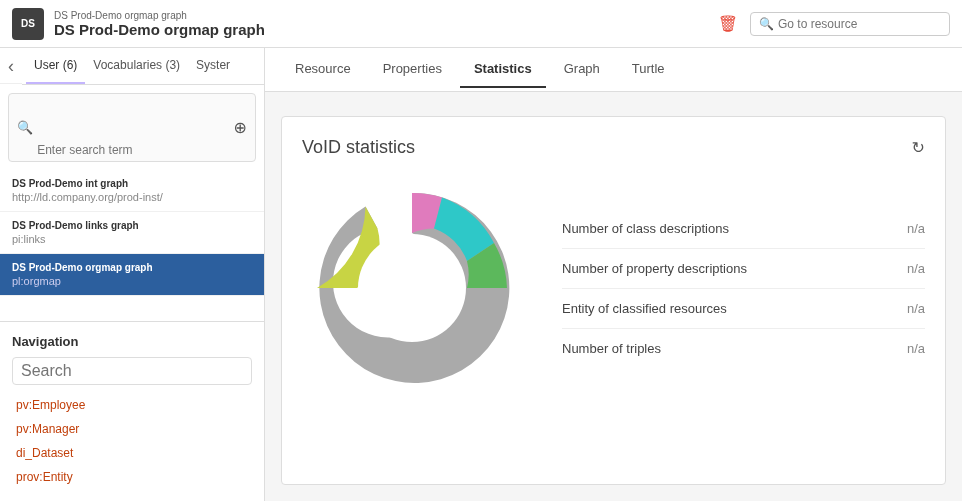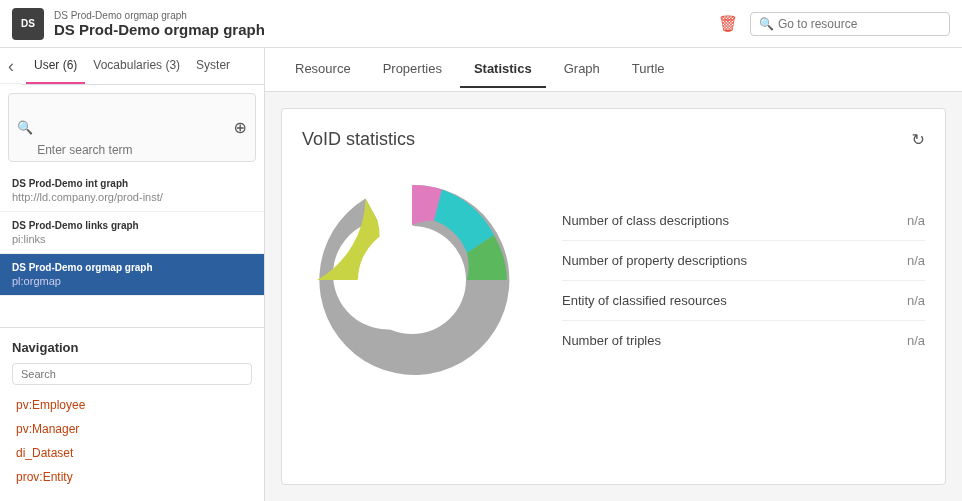--- a/index.html
+++ b/index.html
@@ -67,21 +67,21 @@
     }
     .sidebar-tab {
       padding: 10px 8px;
       font-size: 12px;
       cursor: pointer;
       color: #555;
       border-bottom: 2px solid transparent;
     }
     .sidebar-tab.active {
       color: #333;
-      border-bottom: 2px solid #ec4899;
+      border-bottom: 2px solid #c4b5fd;
     }
     .sidebar-back {
       display: flex; align-items: center;
       padding: 6px 8px;
       cursor: pointer;
       font-size: 18px;
       color: #666;
       border-bottom: 1px solid #eee;
     }
     .sidebar-search {
@@ -110,37 +110,38 @@
     .sidebar-item .item-subtitle { font-size: 11px; color: #888; margin-top: 2px; }
     .sidebar-item.active .item-subtitle { color: #cce; }
 
     .sidebar-nav-section {
       padding: 12px;
       border-top: 1px solid #ddd;
     }
     .sidebar-nav-title { font-size: 13px; font-weight: bold; margin-bottom: 8px; color: #333; }
     .sidebar-nav-search {
       border: 1px solid #ddd; border-radius: 4px;
-      padding: 4px 8px; font-size: 11px; width: 100%;
+      padding: 4px 8px; font-size: 16px; width: 100%;
       margin-bottom: 8px; outline: none;
     }
     .nav-item {
       padding: 5px 4px;
       font-size: 12px;
       color: #c2410c;
       cursor: pointer;
     }
 
     
     .content-area {
       flex: 1;
       display: flex;
       flex-direction: column;
       overflow: hidden;
       background: #f5f5f5;
+      gap: 8px;
     }
     .content-tabs {
       background: #fff;
       border-bottom: 1px solid #ddd;
       display: flex;
       align-items: center;
       padding: 0 16px;
       height: 44px;
     }
     .content-tab {

